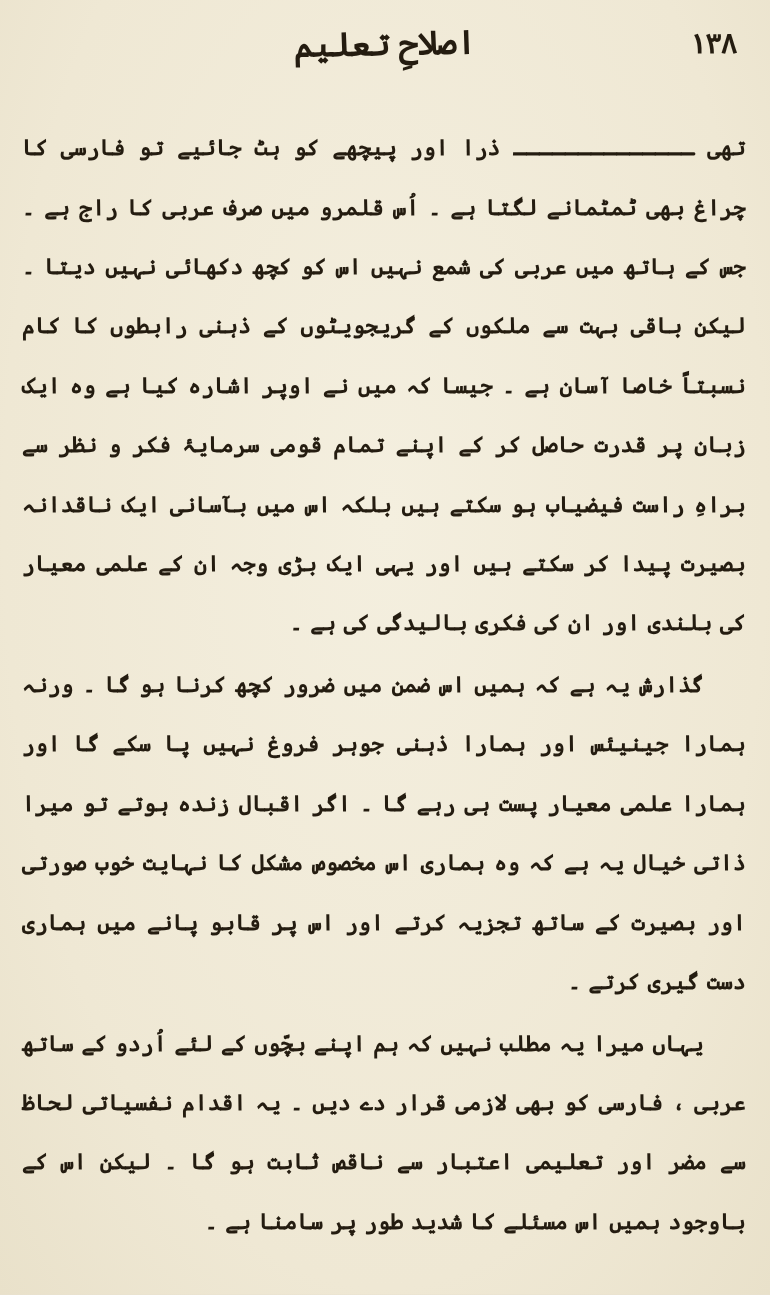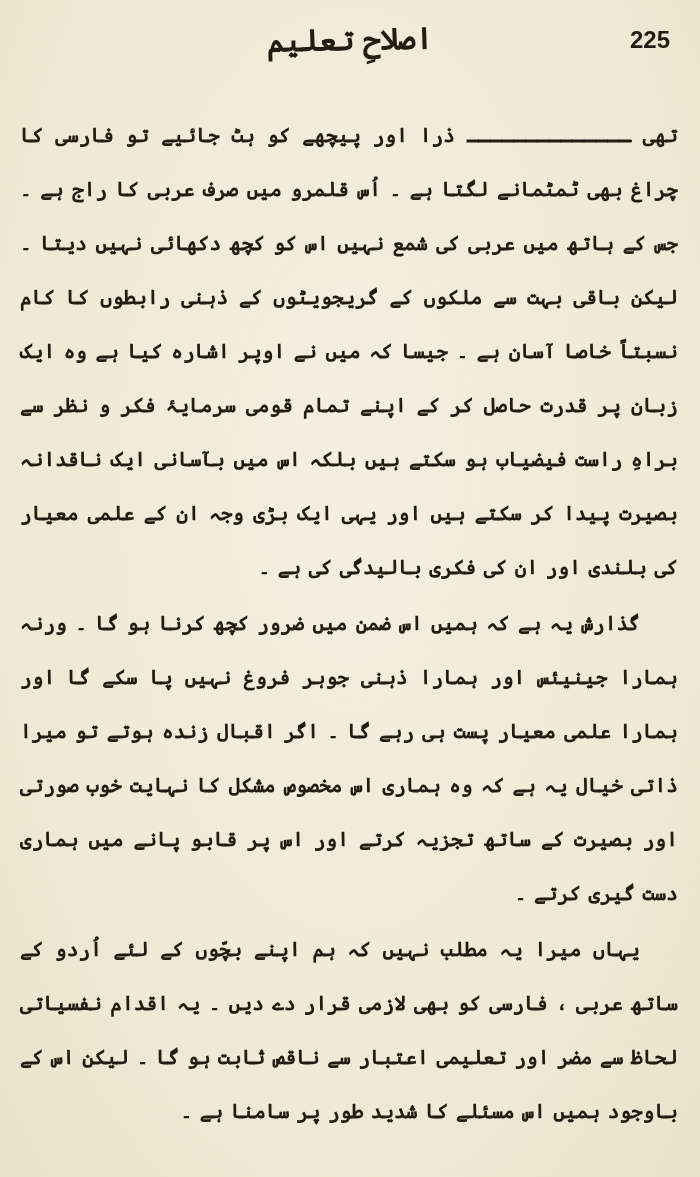--- a/index.html
+++ b/index.html
@@ -7,21 +7,21 @@
     padding: 0;
     background: #e8e2d0;
   }
   .page {
     position: relative;
     width: 700px;
     height: 1177px;
     margin: 0 auto;
     background: radial-gradient(ellipse at 50% 40%, #f4efdf 0%, #efe8d4 70%, #e9e1ca 100%);
     color: #241c10;
-    font-family: Liberation Sans, sans-serif;
+    font-family: Liberation Serif, serif;
     direction: rtl;
     overflow: hidden;
     box-sizing: border-box;
   }
   .header {
     position: relative;
     height: 100px;
   }
   .page-title {
     position: absolute;
@@ -59,21 +59,21 @@
   .body-text p.indent {
     text-indent: 38px;
   }
 </style>
 </head>
 <body>
 
 <div class="page">
   <div class="header">
     <div class="page-title">اصلاحِ تعلیم</div>
-    <div class="page-number">225</div>
+    <div class="page-number">۱۳۸</div>
   </div>
 
   <div class="body-text">
     <p>تھی ــــــــــــــ ذرا اور پیچھے کو ہٹ جائیے تو فارسی کا چراغ بھی ٹمٹمانے لگتا ہے ۔ اُس قلمرو میں صرف عربی کا راج ہے ۔ جس کے ہاتھ میں عربی کی شمع نہیں اس کو کچھ دکھائی نہیں دیتا ۔ لیکن باقی بہت سے ملکوں کے گریجویٹوں کے ذہنی رابطوں کا کام نسبتاً خاصا آسان ہے ۔ جیسا کہ میں نے اوپر اشارہ کیا ہے وہ ایک زبان پر قدرت حاصل کر کے اپنے تمام قومی سرمایۂ فکر و نظر سے براہِ راست فیضیاب ہو سکتے ہیں بلکہ اس میں بآسانی ایک ناقدانہ بصیرت پیدا کر سکتے ہیں اور یہی ایک بڑی وجہ ان کے علمی معیار کی بلندی اور ان کی فکری بالیدگی کی ہے ۔</p>
     <p class="indent">گذارش یہ ہے کہ ہمیں اس ضمن میں ضرور کچھ کرنا ہو گا ۔ ورنہ ہمارا جینیئس اور ہمارا ذہنی جوہر فروغ نہیں پا سکے گا اور ہمارا علمی معیار پست ہی رہے گا ۔ اگر اقبال زندہ ہوتے تو میرا ذاتی خیال یہ ہے کہ وہ ہماری اس مخصوص مشکل کا نہایت خوب صورتی اور بصیرت کے ساتھ تجزیہ کرتے اور اس پر قابو پانے میں ہماری دست گیری کرتے ۔</p>
     <p class="indent">یہاں میرا یہ مطلب نہیں کہ ہم اپنے بچّوں کے لئے اُردو کے ساتھ عربی ، فارسی کو بھی لازمی قرار دے دیں ۔ یہ اقدام نفسیاتی لحاظ سے مضر اور تعلیمی اعتبار سے ناقص ثابت ہو گا ۔ لیکن اس کے باوجود ہمیں اس مسئلے کا شدید طور پر سامنا ہے ۔</p>
 
   </div>
 </div>
 

